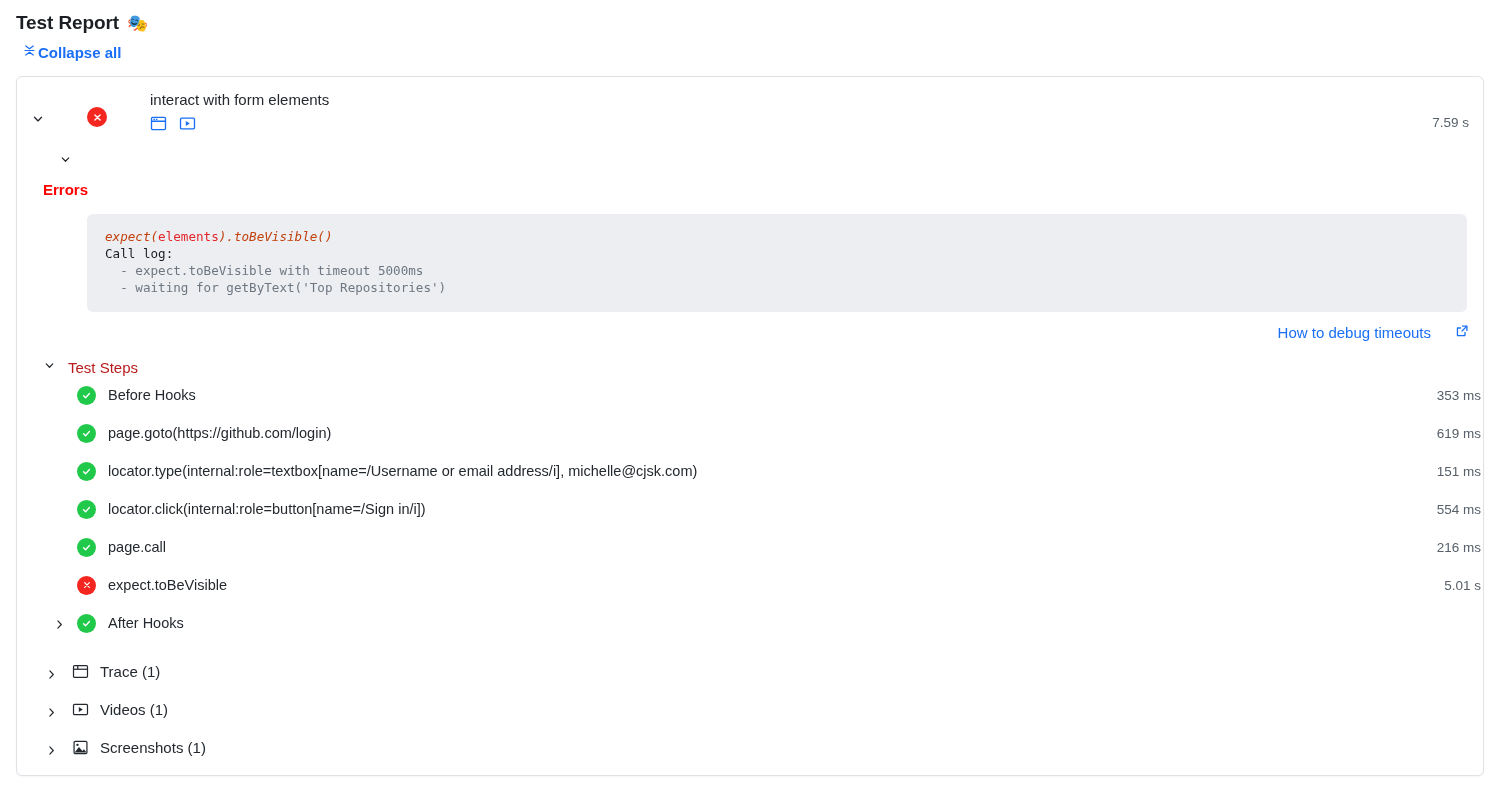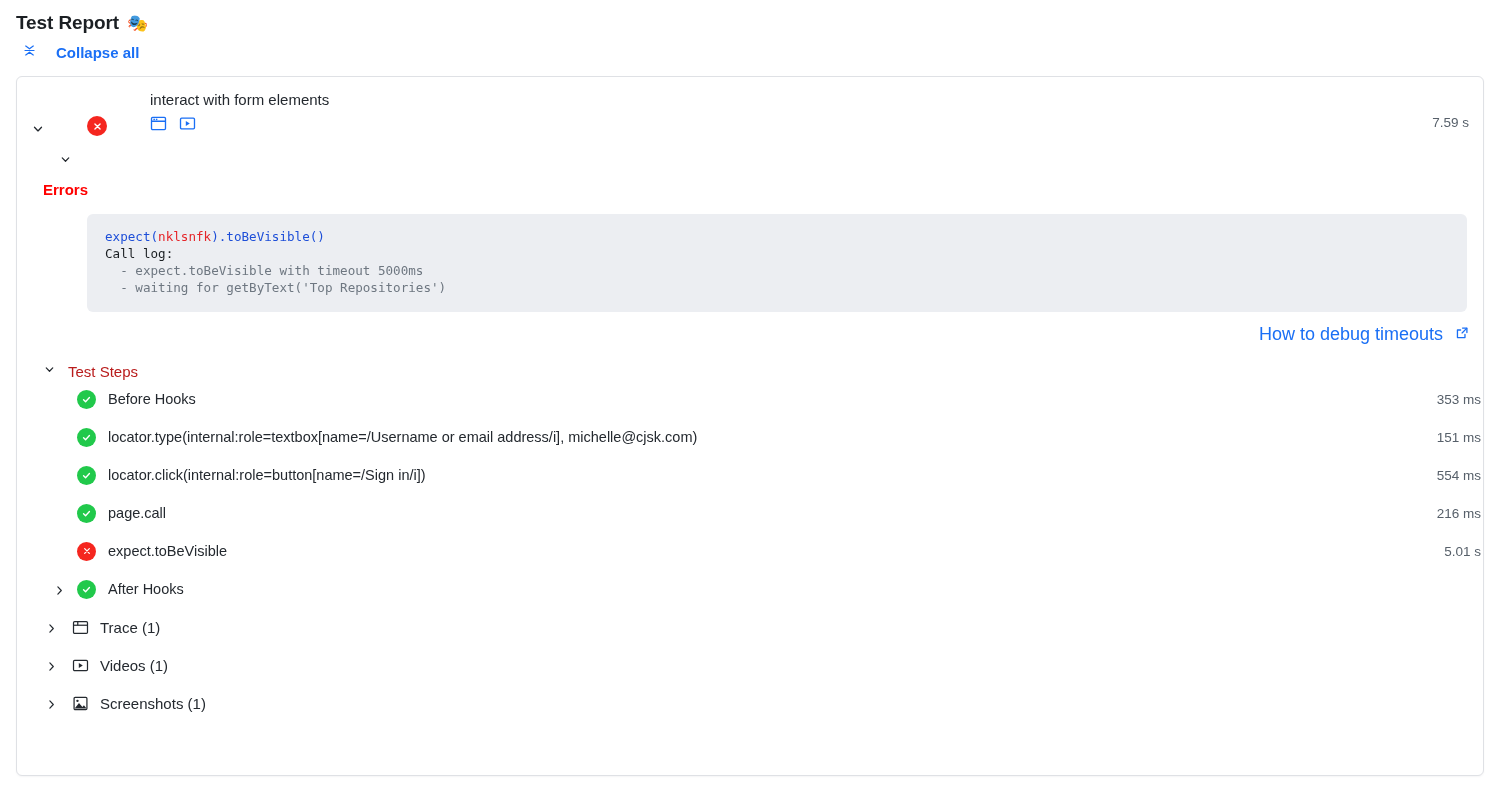--- a/index.html
+++ b/index.html
@@ -31,21 +31,21 @@
   }
   .mask-emoji {
     font-size: 17px;
     line-height: 1;
     display: inline-block;
   }
 
   .collapse-row {
     display: flex;
     align-items: center;
-    gap: 19px;
+    gap: 1px;
     padding: 9px 0 0 22px;
     cursor: pointer;
     width: max-content;
   }
   .collapse-label {
     color: #1a6ff5;
     font-size: 15px;
     font-weight: bold;
   }
   .collapse-icon { display: block; }
@@ -58,21 +58,21 @@
     background: #fff;
     box-shadow: 0 1px 2px rgba(27,31,36,0.045);
     height: 700px;
     box-sizing: border-box;
     overflow: hidden;
   }
 
   
   .test-head {
     display: flex;
-    align-items: flex-end;
+    align-items: center;
     padding: 12px 14px 0 14px;
     position: relative;
     gap: 30px;
   }
   .chev {
     width: 14px;
     height: 14px;
     flex: none;
     margin-top: 12px;
   }
@@ -132,35 +132,35 @@
     margin: 16px 16px 0 70px;
     background: #eceef2;
     border-radius: 6px;
     padding: 14px 18px 16px 18px;
     font-family: "DejaVu Sans Mono", "Liberation Mono", monospace;
     font-size: 12.6px;
     line-height: 17px;
     white-space: pre;
     color: #6e7781;
   }
-  .err-strong { color: #1d4ed8; }
+  .err-strong { color: #c2410c; font-style: italic; }
   .err-red { color: #e5252a; }
   .err-bold { color: #1b1f23; font-weight: normal; }
 
   .debug-link-row {
     display: flex;
     justify-content: flex-end;
     padding: 12px 14px 0 0;
   }
   .debug-link {
     display: inline-flex;
     align-items: center;
-    gap: 12px;
+    gap: 24px;
     color: #1a6ff5;
-    font-size: 18px;
+    font-size: 15px;
     cursor: pointer;
   }
 
   
   .steps-head {
     display: flex;
     align-items: center;
     gap: 12px;
     padding: 17px 0 0 26px;
     cursor: pointer;
@@ -207,21 +207,21 @@
     position: absolute;
     right: 2px;
     font-size: 13.5px;
     color: #57606a;
     margin-left: 16px;
   }
 
   
   .attach-row {
     display: flex;
-    align-items: center;
+    align-items: flex-end;
     height: 38px;
     padding-left: 28px;
   }
   .attach-chev {
     width: 13px;
     height: 13px;
     flex: none;
     margin-right: 14px;
   }
   .attach-icon {
@@ -297,21 +297,21 @@
 
   <div class="errors-head">
     <span>
       <svg width="13" height="13" viewBox="0 0 16 16" fill="none">
         <path d="M4 6 L8 10.2 L12 6" stroke="#24292f" stroke-width="1.5" stroke-linecap="round" stroke-linejoin="round"></path>
       </svg>
     </span>
     <span class="errors-label">Errors</span>
   </div>
 
-  <div class="error-block"><span class="err-strong">expect(</span><span class="err-red">nklsnfk</span><span class="err-strong">).toBeVisible()</span>
+  <div class="error-block"><span class="err-strong">expect(</span><span class="err-red">elements</span><span class="err-strong">).toBeVisible()</span>
 <span class="err-bold">Call log:</span>
 <span>  - expect.toBeVisible with timeout 5000ms</span>
 <span>  - waiting for getByText('Top Repositories')</span></div>
 
   <div class="debug-link-row">
     <span class="debug-link">
       <span>How to debug timeouts</span>
       <span>
         <svg width="14" height="14" viewBox="0 0 16 16" fill="none">
           <path d="M8.6 2.4 H13.6 V7.4" stroke="#1a6ff5" stroke-width="1.5" stroke-linecap="round" stroke-linejoin="round"></path>
@@ -346,20 +346,32 @@
       </div>
       <div class="step-row">
         <span class="step-chev spacer"><svg width="13" height="13" viewBox="0 0 16 16" fill="none">
             <path d="M6 3.6 L10.2 8 L6 12.4" stroke="#24292f" stroke-width="1.5" stroke-linecap="round" stroke-linejoin="round"></path>
           </svg></span>
         <span class="step-icon pass">
           <svg width="11" height="11" viewBox="0 0 12 12" fill="none">
             <path d="M2.8 6.2 L5 8.4 L9.2 3.9" stroke="#ffffff" stroke-width="1.5" stroke-linecap="round" stroke-linejoin="round"></path>
           </svg>
         </span>
+        <span class="step-text">page.goto(https://github.com/login)</span>
+        <span class="step-dur">619 ms</span>
+      </div>
+      <div class="step-row">
+        <span class="step-chev spacer"><svg width="13" height="13" viewBox="0 0 16 16" fill="none">
+            <path d="M6 3.6 L10.2 8 L6 12.4" stroke="#24292f" stroke-width="1.5" stroke-linecap="round" stroke-linejoin="round"></path>
+          </svg></span>
+        <span class="step-icon pass">
+          <svg width="11" height="11" viewBox="0 0 12 12" fill="none">
+            <path d="M2.8 6.2 L5 8.4 L9.2 3.9" stroke="#ffffff" stroke-width="1.5" stroke-linecap="round" stroke-linejoin="round"></path>
+          </svg>
+        </span>
         <span class="step-text">locator.type(internal:role=textbox[name=/Username or email address/i], michelle@cjsk.com)</span>
         <span class="step-dur">151 ms</span>
       </div>
       <div class="step-row">
         <span class="step-chev spacer"><svg width="13" height="13" viewBox="0 0 16 16" fill="none">
             <path d="M6 3.6 L10.2 8 L6 12.4" stroke="#24292f" stroke-width="1.5" stroke-linecap="round" stroke-linejoin="round"></path>
           </svg></span>
         <span class="step-icon pass">
           <svg width="11" height="11" viewBox="0 0 12 12" fill="none">
             <path d="M2.8 6.2 L5 8.4 L9.2 3.9" stroke="#ffffff" stroke-width="1.5" stroke-linecap="round" stroke-linejoin="round"></path>

